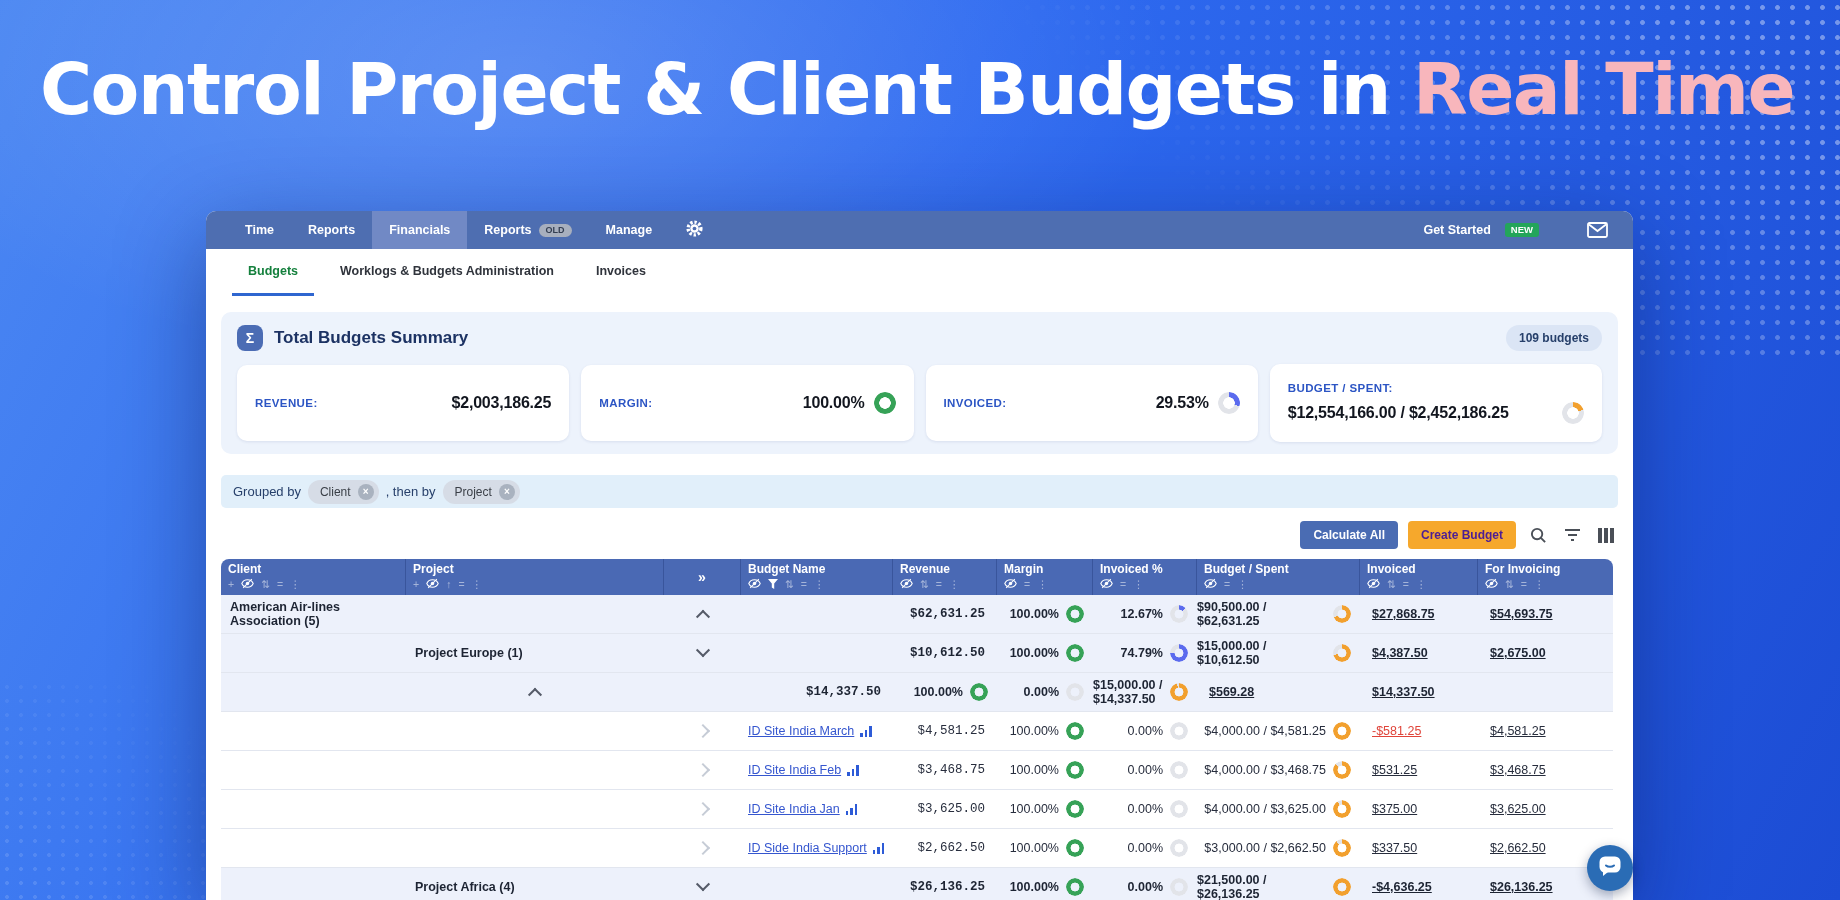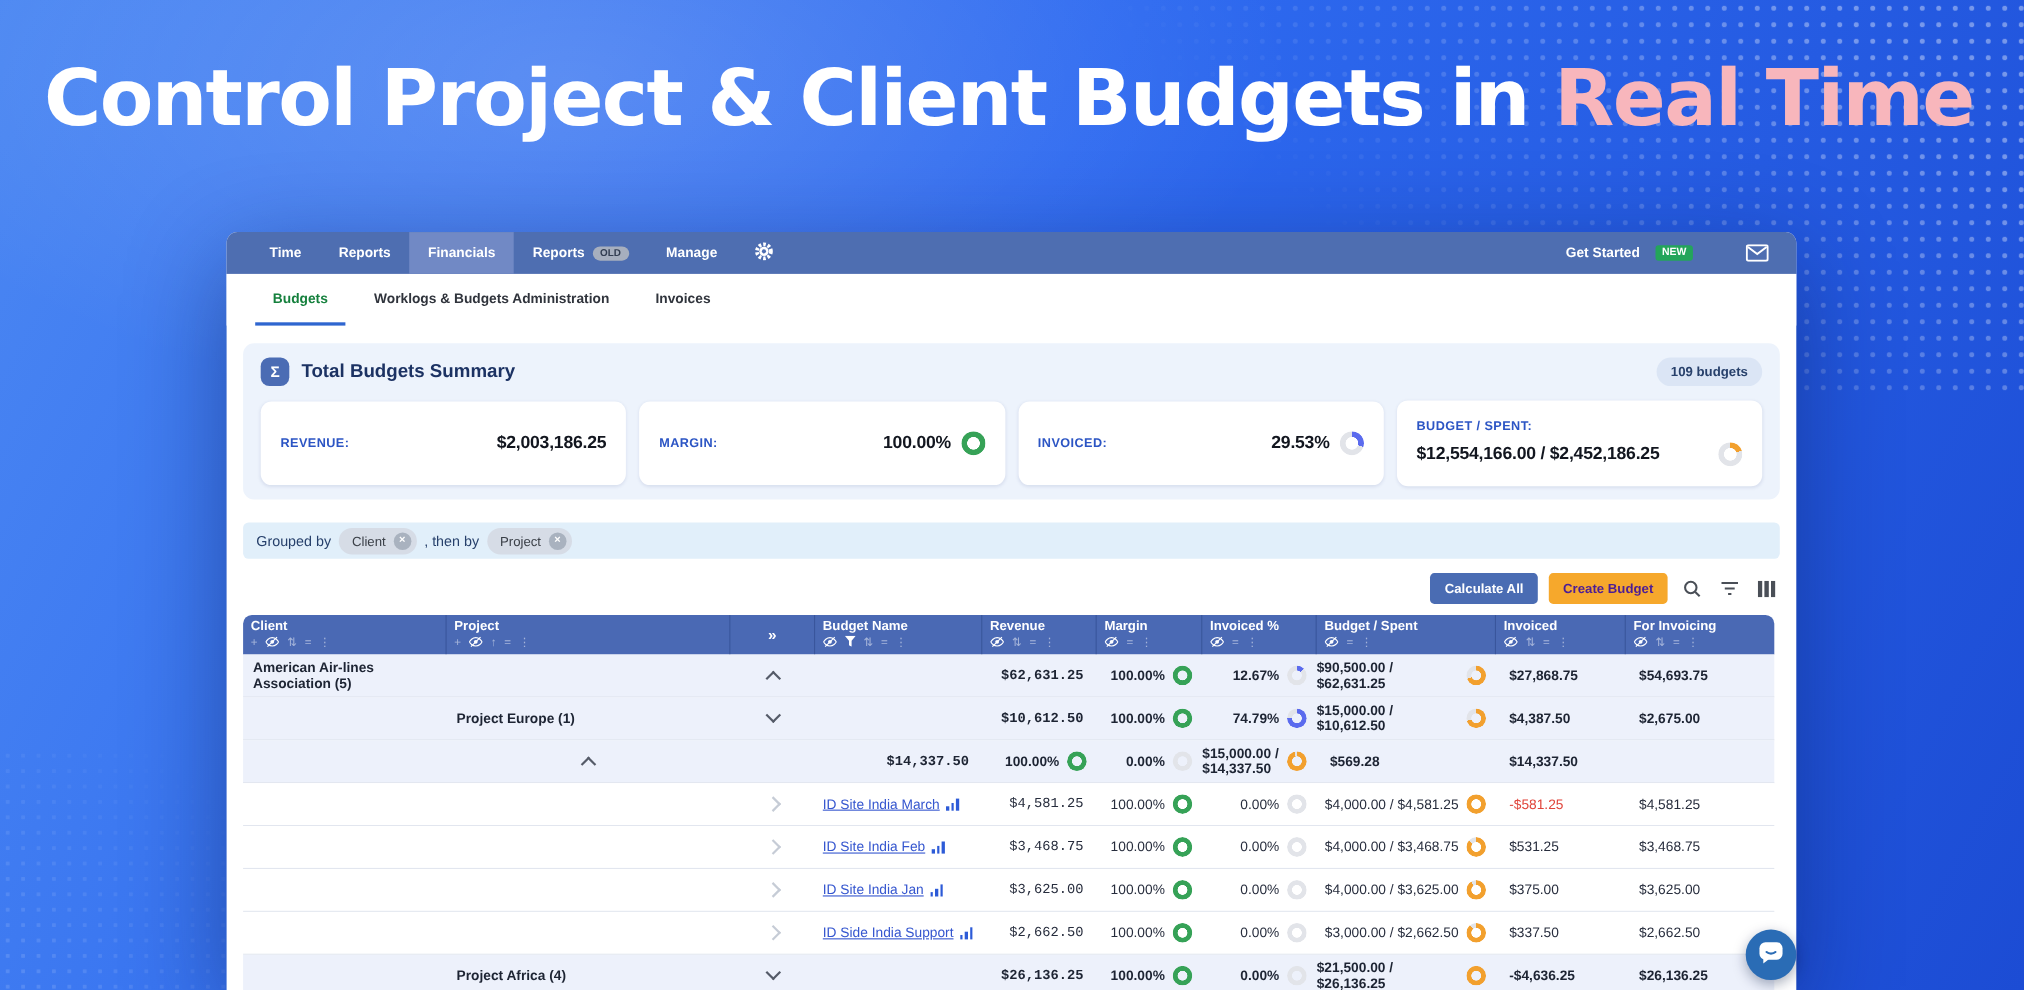--- a/index.html
+++ b/index.html
@@ -102,21 +102,21 @@
   .th-expand{display:flex;align-items:center;justify-content:center;border-right:1px solid rgba(15,35,95,.28);font-size:14px;font-weight:700;}
   .row{height:38px;border-bottom:1px solid #e2e6ef;font-size:12.5px;color:#1d2433;}
   .row.group{background:#edf1fb;font-weight:700;}
   .row.leaf{background:#fff;font-weight:400;color:#272d3d;}
   .cell{display:flex;align-items:center;height:100%;}
   .c-name{padding-left:9px;}
   .c-chev{justify-content:center;}
   .c-budget{padding-left:7px;gap:6px;}
   .c-right{justify-content:flex-end;padding-right:12px;font-family:Liberation Mono, monospace;}
   .c-ring{justify-content:flex-end;gap:7px;padding-right:9px;}
-  .c-left{padding-left:12px;}
+  .c-left{padding-left:12px;text-decoration:underline;}
   .neg{color:#e0443a;}
   .chev{width:8px;height:8px;border-right:2px solid #555b68;border-bottom:2px solid #555b68;flex:none;}
   .chev.up{transform:rotate(-135deg) translate(-2px,-2px);}
   .chev.down{transform:rotate(45deg) translate(-2px,-2px);}
   .chev.right{transform:rotate(-45deg);border-color:#c6ccd6;}
   .blink{color:#3556cf;text-decoration:underline;cursor:pointer;}
   .chart-ic{display:flex;align-items:flex-end;gap:2px;height:11px;cursor:pointer;}
   .chart-ic span{width:2.5px;background:#2d5bd7;display:block;}
   .chart-ic .b1{height:4px;}.chart-ic .b2{height:7px;}.chart-ic .b3{height:11px;}
 

